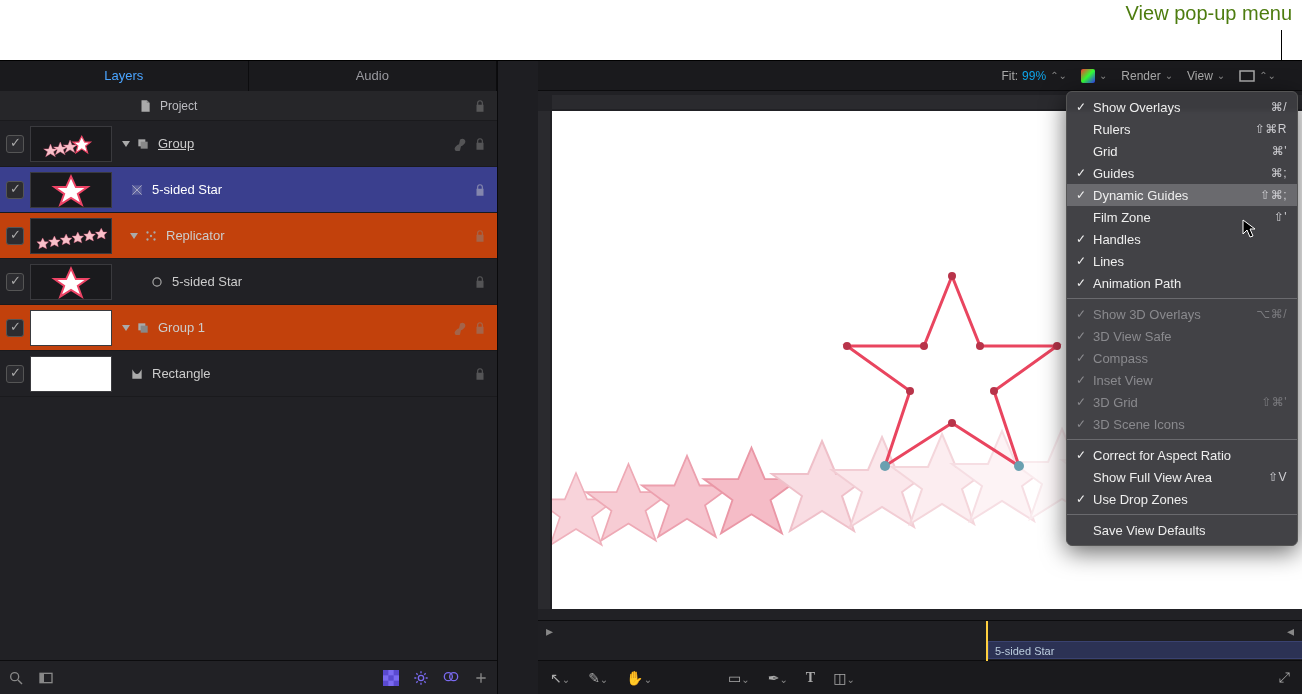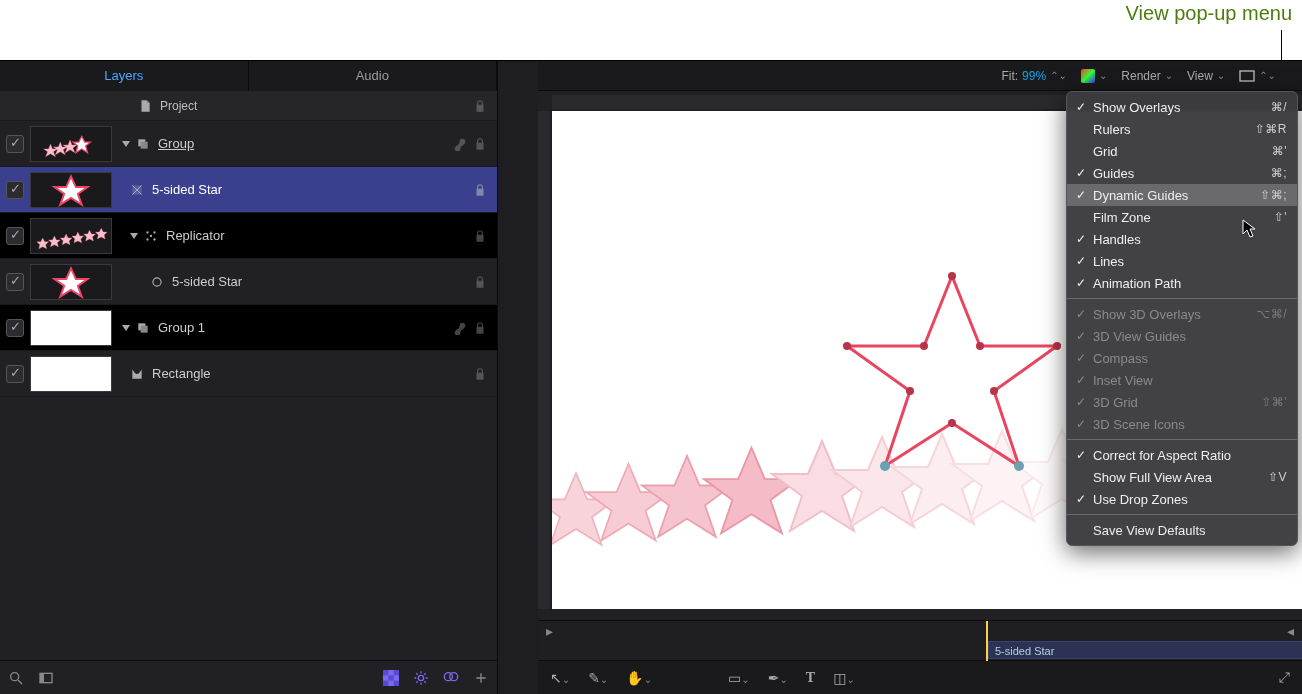--- a/index.html
+++ b/index.html
@@ -23,21 +23,21 @@
   }
   .tabs { display:flex; height: 30px; background:#1a1a1d; }
   .tab { flex:1; text-align:center; line-height:30px; font-size:13px; color:#9a9aa0; border-right:1px solid #0c0c0e; cursor:default;}
   .tab.active { color:#4aa4ff; }
   .row {
     display:flex; align-items:center; height:46px; font-size:13px;
     border-bottom:1px solid #1a1a1d; position:relative; 
   }
   .row.header { height:30px; font-size:12px; color:#bdbdc2; background:#262629;}
   .row.selected { background:#3a3f8e; color:#fff; }
-  .row.alt { background:#000000; }
+  .row.alt { background:#c2410c; }
   .chk { width:18px; height:18px; border:1px solid #555; border-radius:3px; margin:0 6px; position:relative; background:#2c2c30; }
   .chk::after { content:'✓'; position:absolute; left:3px; top:-1px; font-size:13px; color:#aaa; }
   .thumb { width:82px; height:36px; background:#1a1a1d; border:1px solid #3a3a3e; margin-right:10px; display:flex; align-items:center; justify-content:center; overflow:hidden; }
   .thumb.white { background:#fff; }
   .disclosure { width:0;height:0;border-left:4px solid transparent;border-right:4px solid transparent;border-top:6px solid #aaa; margin-right:6px;}
   .lbl { flex:1; color:inherit; }
   .lbl.underlined { text-decoration: underline; }
   .lock { width:14px; height:14px; margin-right:10px; opacity:.5; }
   .linkicon { width:14px; height:14px; margin-right:6px; opacity:.5; }
   .small-icon { width:14px; height:14px; margin-right:8px; fill:#aaa; }
@@ -418,21 +418,21 @@
           <span class="menu-shortcut"></span>
         </div>
         <div class="menu-sep"></div>
         <div class="menu-item disabled">
           <span class="menu-check">✓</span>
           <span class="menu-label">Show 3D Overlays</span>
           <span class="menu-shortcut">⌥⌘/</span>
         </div>
         <div class="menu-item disabled">
           <span class="menu-check">✓</span>
-          <span class="menu-label">3D View Guides</span>
+          <span class="menu-label">3D View Safe</span>
           <span class="menu-shortcut"></span>
         </div>
         <div class="menu-item disabled">
           <span class="menu-check">✓</span>
           <span class="menu-label">Compass</span>
           <span class="menu-shortcut"></span>
         </div>
         <div class="menu-item disabled">
           <span class="menu-check">✓</span>
           <span class="menu-label">Inset View</span>

